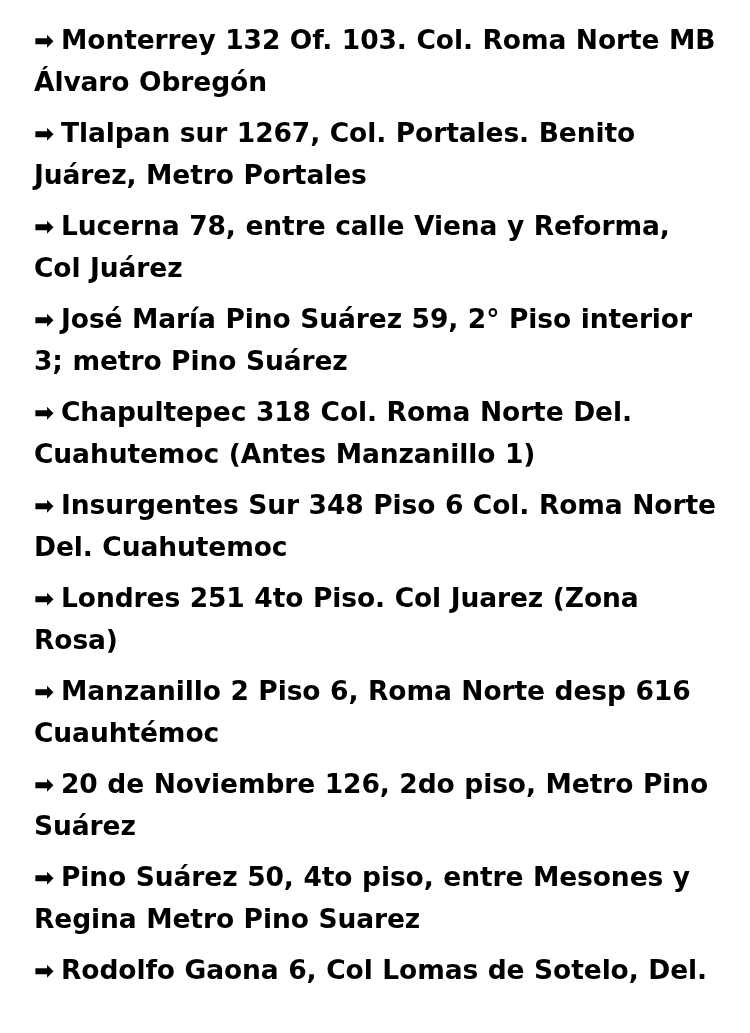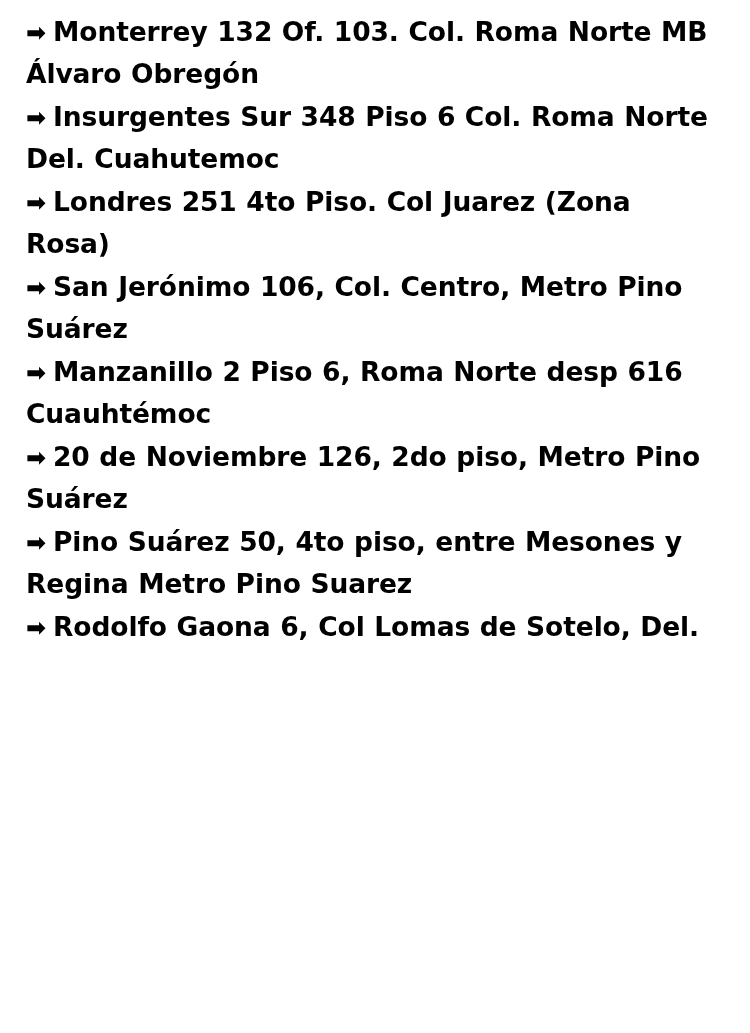--- a/index.html
+++ b/index.html
@@ -28,42 +28,45 @@
   .addr-item {
     display: block;
     font-size: 26.5px;
     font-weight: bold;
     line-height: 39.5px;
     color: #000000;
     letter-spacing: -0.1px;
     word-spacing: 0.5px;
     text-indent: 0;
     padding: 0;
-    margin: 4px;
+    margin: 12px;
   }
   .arrow-icon {
     display: inline-block;
     font-weight: bold;
     font-size: 24px;
     line-height: 39.5px;
     vertical-align: baseline;
     margin-right: 7px;
     color: #000000;
   }
   .addr-text {
     display: inline;
   }
 </style>
 </head>
 <body>
 
 <div class="page">
   <ul class="addr-list">
     <li class="addr-item"><span class="arrow-icon">➡</span><span class="addr-text">Monterrey 132 Of. 103. Col. Roma Norte MB Álvaro Obregón</span></li>
+    <li class="addr-item"><span class="arrow-icon">➡</span><span class="addr-text">Tlalpan sur 1267, Col. Portales. Benito Juárez, Metro Portales</span></li>
+    <li class="addr-item"><span class="arrow-icon">➡</span><span class="addr-text">Lucerna 78, entre calle Viena y Reforma, Col Juárez</span></li>
+    <li class="addr-item"><span class="arrow-icon">➡</span><span class="addr-text">José María Pino Suárez 59, 2° Piso interior 3; metro Pino Suárez</span></li>
+    <li class="addr-item"><span class="arrow-icon">➡</span><span class="addr-text">Chapultepec 318 Col. Roma Norte Del. Cuahutemoc (Antes Manzanillo 1)</span></li>
     <li class="addr-item"><span class="arrow-icon">➡</span><span class="addr-text">Insurgentes Sur 348 Piso 6 Col. Roma Norte Del. Cuahutemoc</span></li>
     <li class="addr-item"><span class="arrow-icon">➡</span><span class="addr-text">Londres 251 4to Piso. Col Juarez (Zona Rosa)</span></li>
-    <li class="addr-item"><span class="arrow-icon">➡</span><span class="addr-text">San Jerónimo 106, Col. Centro, Metro Pino Suárez</span></li>
     <li class="addr-item"><span class="arrow-icon">➡</span><span class="addr-text">Manzanillo 2 Piso 6, Roma Norte desp 616 Cuauhtémoc</span></li>
     <li class="addr-item"><span class="arrow-icon">➡</span><span class="addr-text">20 de Noviembre 126, 2do piso, Metro Pino Suárez</span></li>
     <li class="addr-item"><span class="arrow-icon">➡</span><span class="addr-text">Pino Suárez 50, 4to piso, entre Mesones y Regina Metro Pino Suarez</span></li>
     <li class="addr-item"><span class="arrow-icon">➡</span><span class="addr-text">Rodolfo Gaona 6, Col Lomas de Sotelo, Del.</span></li>
   </ul>
 </div>
 
 </body></html>

